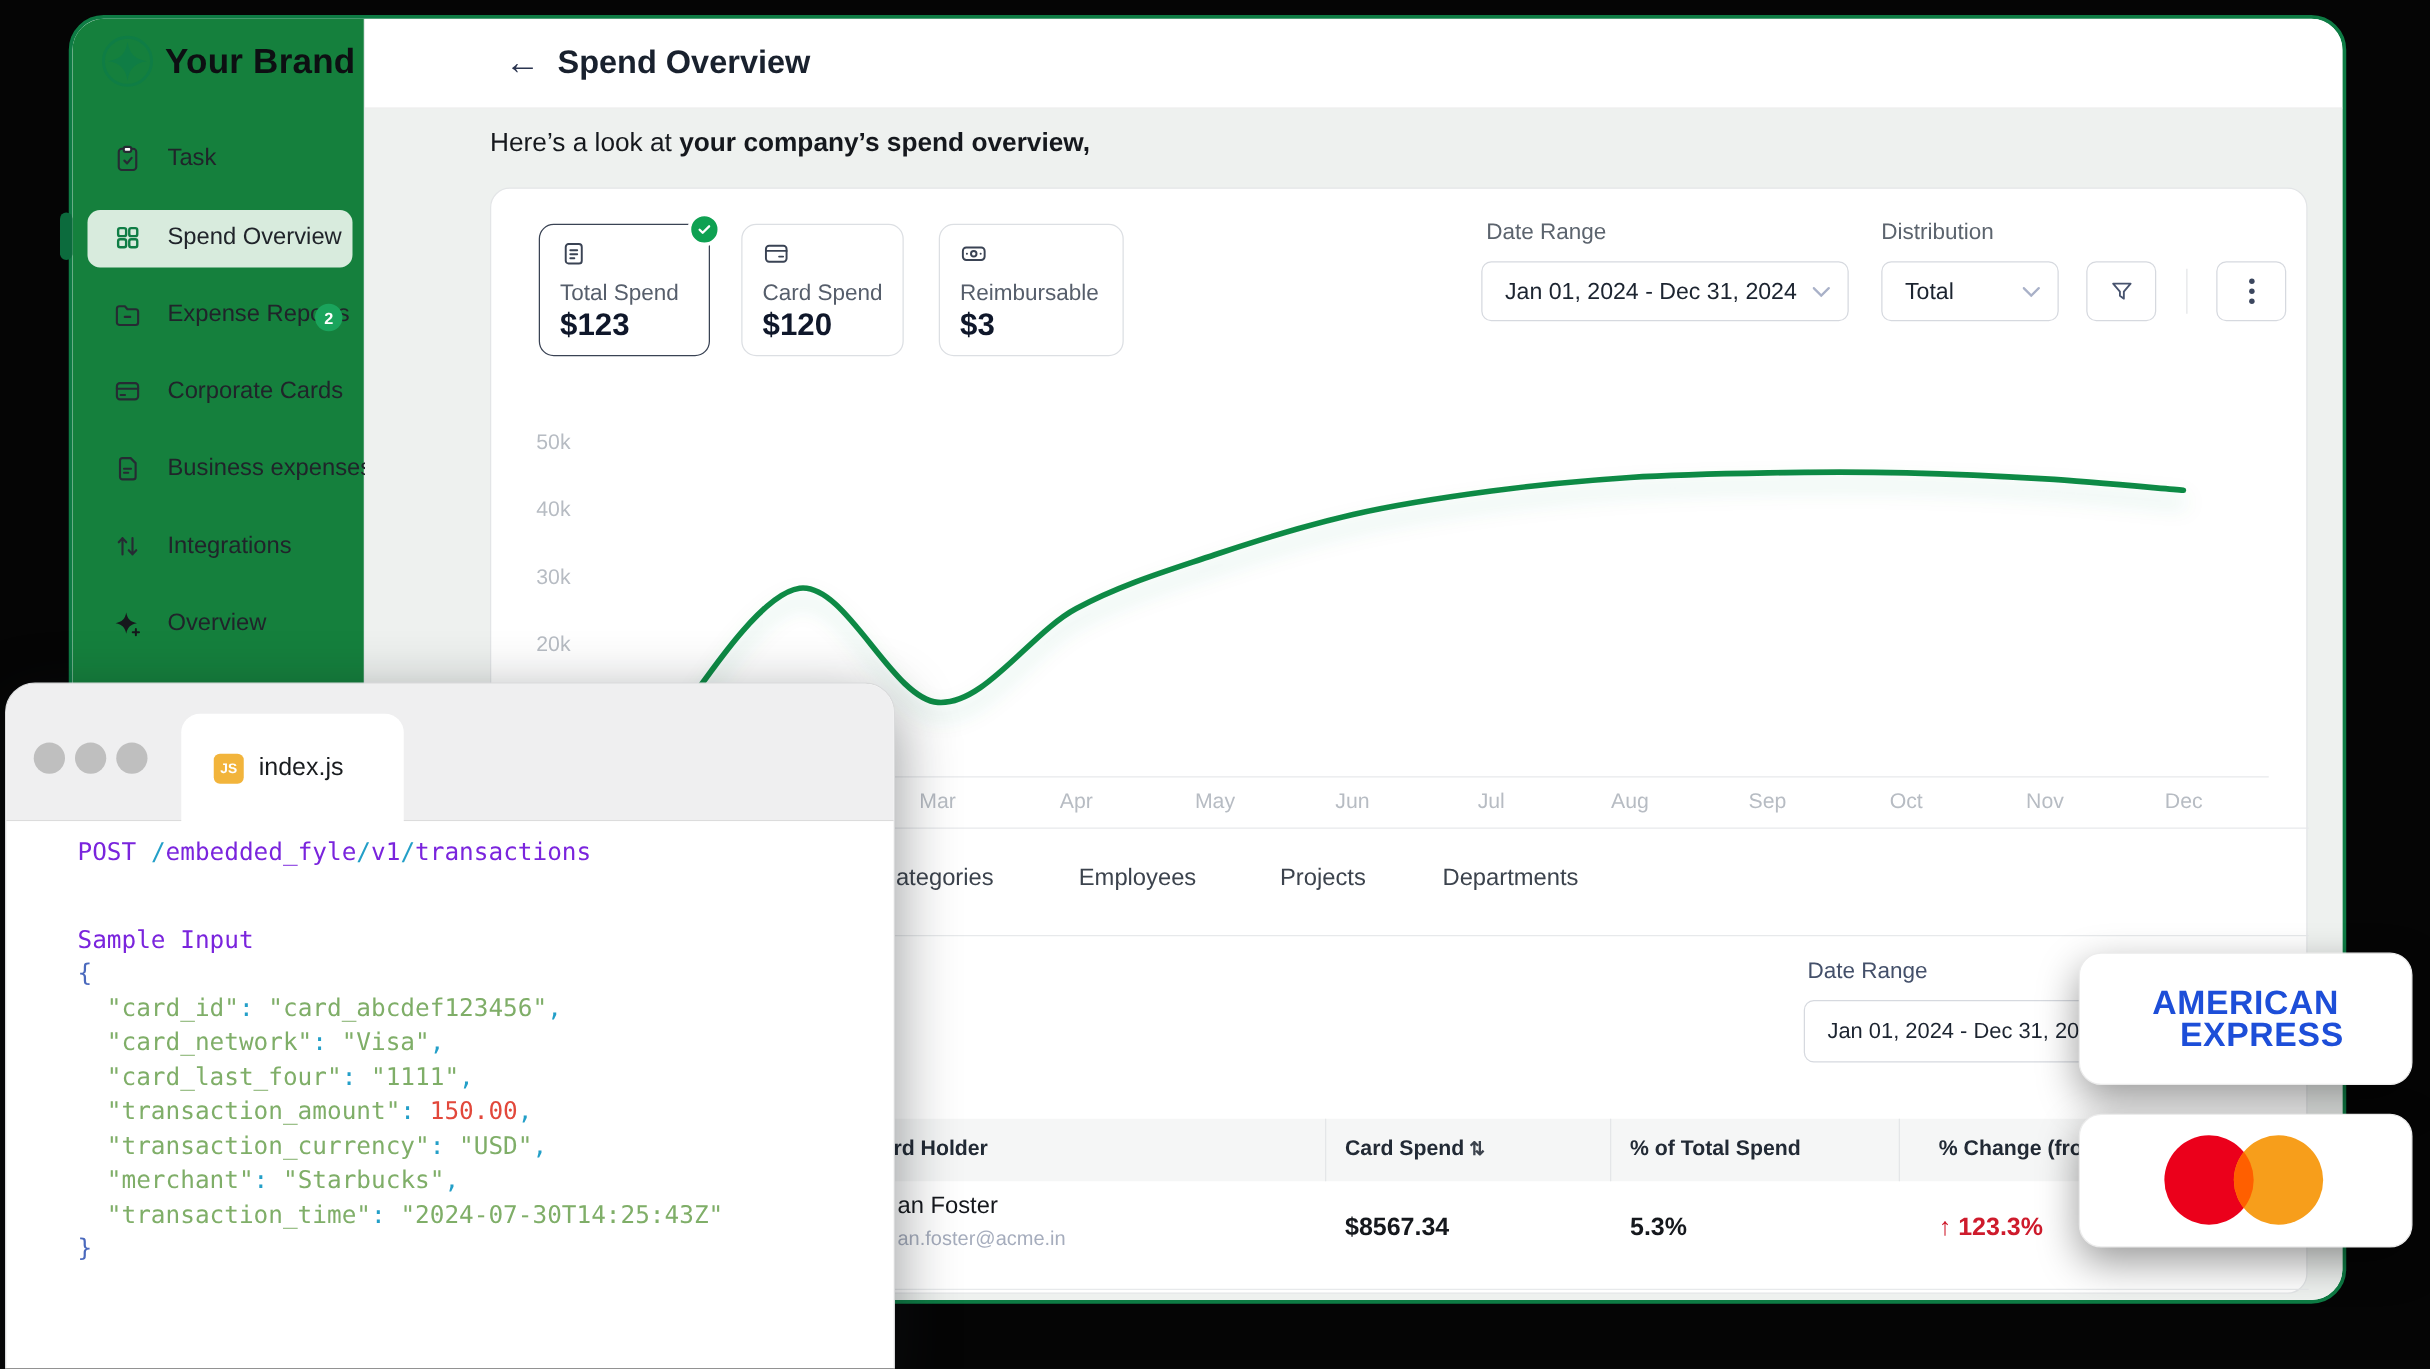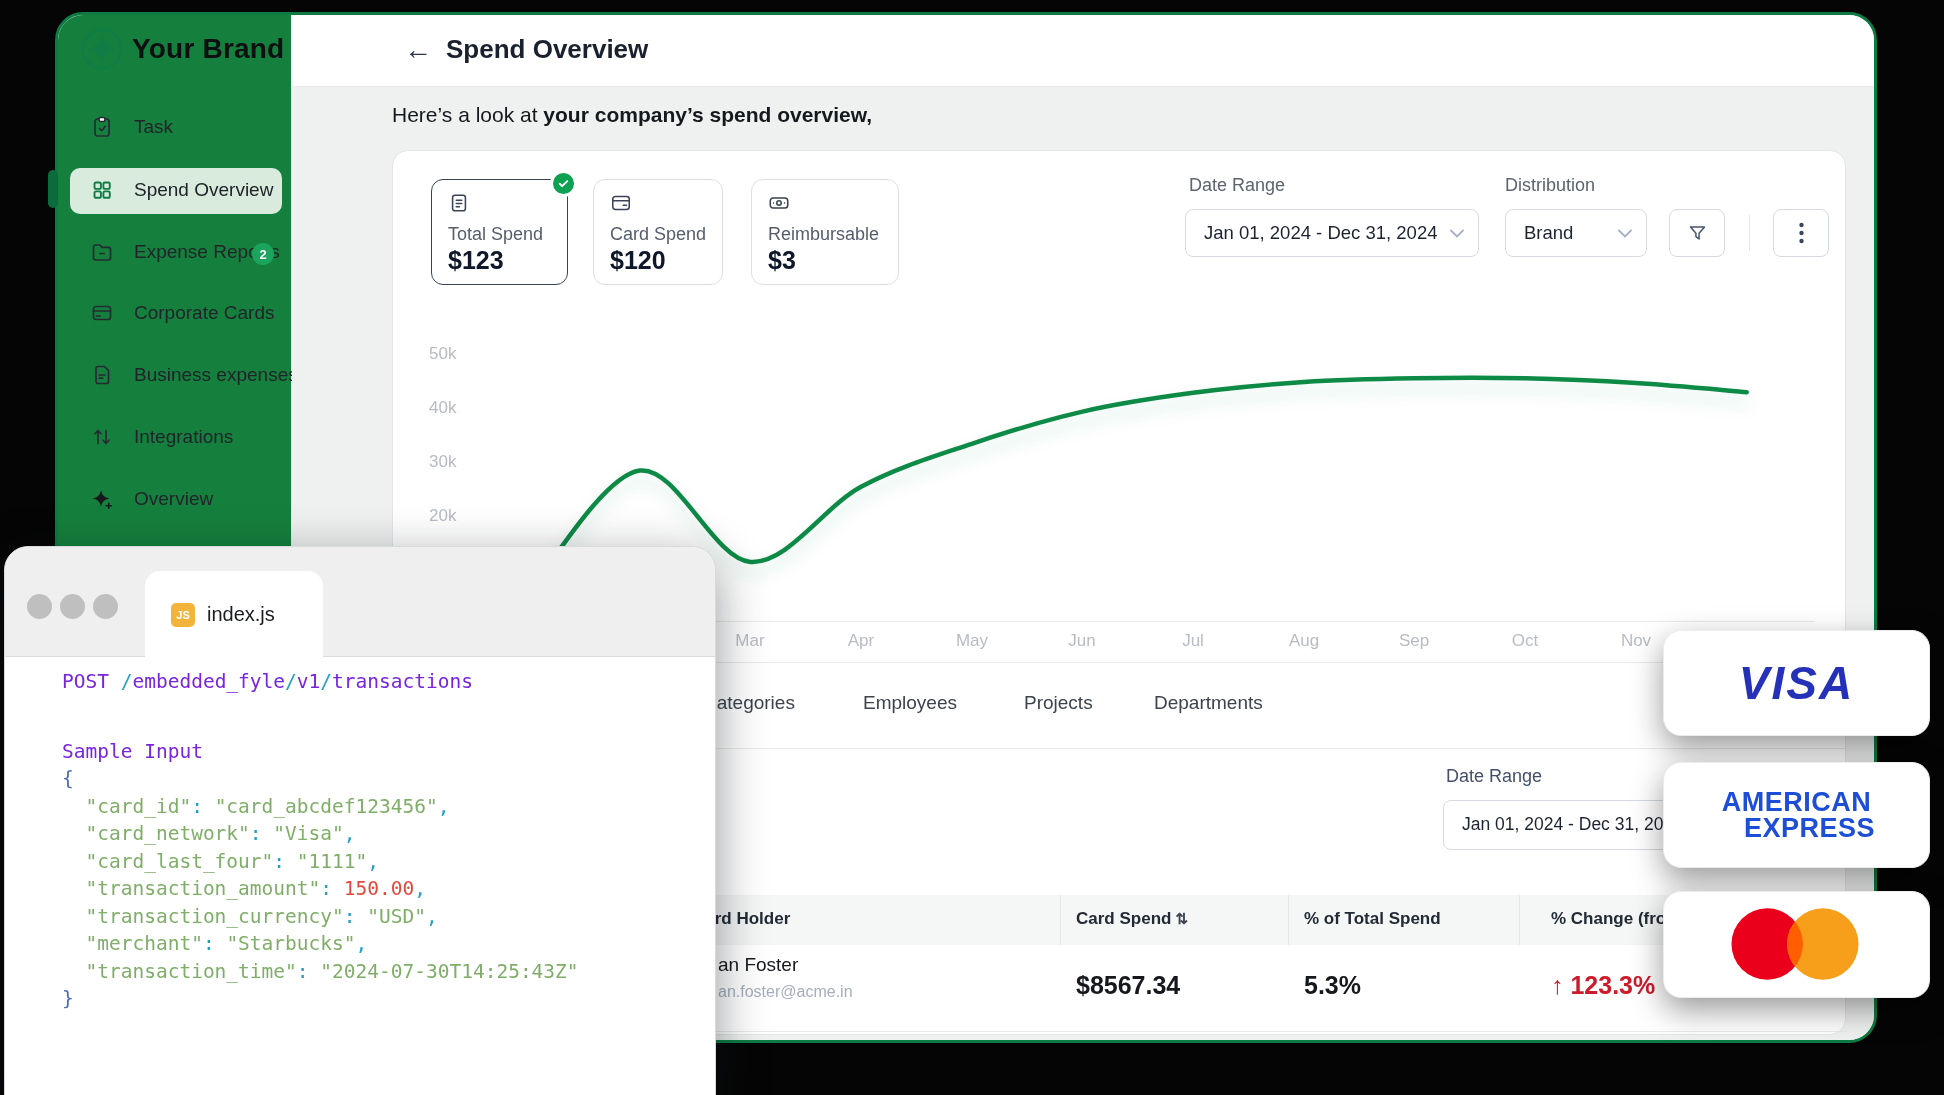--- a/index.html
+++ b/index.html
@@ -60,21 +60,21 @@
 
   .bd-label { position:absolute; left:1053px; top:615px; font-size:18px; color:#44506a; font-weight:500; }
   .bd-box { position:absolute; left:1050px; top:649px; width:296px; height:50px; }
 
   .thead { position:absolute; left:0; top:744px; width:1454px; height:50px; background:#f5f6f6; }
   .tvline { position:absolute; top:744px; width:1px; height:50px; background:#e4e6e8; }
   .th { position:absolute; top:758px; font-size:17px; font-weight:600; color:#222a35; white-space:nowrap; }
   .sorticon { font-size:15px; color:#3c434d; margin-left:4px; }
   .cell-name { position:absolute; left:325px; top:803px; font-size:19px; font-weight:500; color:#15181d; white-space:nowrap; }
   .cell-email { position:absolute; left:325px; top:832px; font-size:16px; color:#a6adbd; white-space:nowrap; }
-  .cell { position:absolute; top:820px; font-size:25px; font-weight:600; color:#15181d; white-space:nowrap; }
+  .cell { position:absolute; top:820px; font-size:20px; font-weight:600; color:#15181d; white-space:nowrap; }
   .cell.up { color:#ce1b2c; font-weight:700; }
 
   
   .notch { position:absolute; left:48px; top:170px; width:10px; height:38px; background:#0c6b3d; border-radius:5px; z-index:3; }
 
   
   .editor { position:absolute; left:4px; top:546px; width:712px; height:560px; background:#fff;
             border:1px solid #d9dadb; border-radius:24px 24px 0 0; z-index:20;
             box-shadow:0 14px 50px rgba(15,20,25,.45); }
   .ed-bar { position:absolute; left:0; top:0; width:100%; height:110px; background:#efeff0;
@@ -230,21 +230,21 @@
       <span class="ctl-label" style="left:796px">Date Range</span>
       <div class="ctl-box" style="left:792px;width:294px">
         <span class="val">Jan 01, 2024 - Dec 31, 2024</span>
         <svg class="chev" width="14" height="9" viewBox="0 0 14 9">
             <path d="M1 1.5 L7 7.5 L13 1.5" fill="none" stroke="#a9b1c8" stroke-width="1.8" stroke-linecap="round"></path>
           </svg>
       </div>
 
       <span class="ctl-label" style="left:1112px">Distribution</span>
       <div class="ctl-box" style="left:1112px;width:142px">
-        <span class="val">Brand</span>
+        <span class="val">Total</span>
         <svg class="chev" width="14" height="9" viewBox="0 0 14 9">
             <path d="M1 1.5 L7 7.5 L13 1.5" fill="none" stroke="#a9b1c8" stroke-width="1.8" stroke-linecap="round"></path>
           </svg>
       </div>
 
       <div class="icon-btn" style="left:1276px">
         <svg width="21" height="21" viewBox="0 0 24 24" fill="none" stroke="#47536e" stroke-width="1.7" stroke-linejoin="round">
           <path d="M4 4.5 h16 l-6.2 7.2 v6.5 l-3.6 -2.6 v-3.9 Z"></path>
         </svg>
       </div>
@@ -342,23 +342,20 @@
         <div class="code-line"><span class="tk-g">  "card_network"</span><span class="tk-t">:</span><span class="tk-g"> "Visa"</span><span class="tk-t">,</span></div>
         <div class="code-line"><span class="tk-g">  "card_last_four"</span><span class="tk-t">:</span><span class="tk-g"> "1111"</span><span class="tk-t">,</span></div>
         <div class="code-line"><span class="tk-g">  "transaction_amount"</span><span class="tk-t">:</span><span class="tk-r"> 150.00</span><span class="tk-t">,</span></div>
         <div class="code-line"><span class="tk-g">  "transaction_currency"</span><span class="tk-t">:</span><span class="tk-g"> "USD"</span><span class="tk-t">,</span></div>
         <div class="code-line"><span class="tk-g">  "merchant"</span><span class="tk-t">:</span><span class="tk-g"> "Starbucks"</span><span class="tk-t">,</span></div>
         <div class="code-line"><span class="tk-g">  "transaction_time"</span><span class="tk-t">:</span><span class="tk-g"> "2024-07-30T14:25:43Z"</span></div>
         <div class="code-line"><span class="tk-b">}</span></div>
       </div>
   </div>
 
-  <div class="bcard" style="top:630px;height:106px">
-    <span class="visa-text">VISA</span>
-  </div>
   <div class="bcard" style="top:762px;height:106px">
     <div class="amex-wrap">
       <div>AMERICAN</div>
       <div class="amex-l2">EXPRESS</div>
     </div>
   </div>
   <div class="bcard" style="top:891px;height:107px">
     <svg width="267" height="107" viewBox="0 0 267 107">
       <defs>
           <clipPath id="mcClip">

